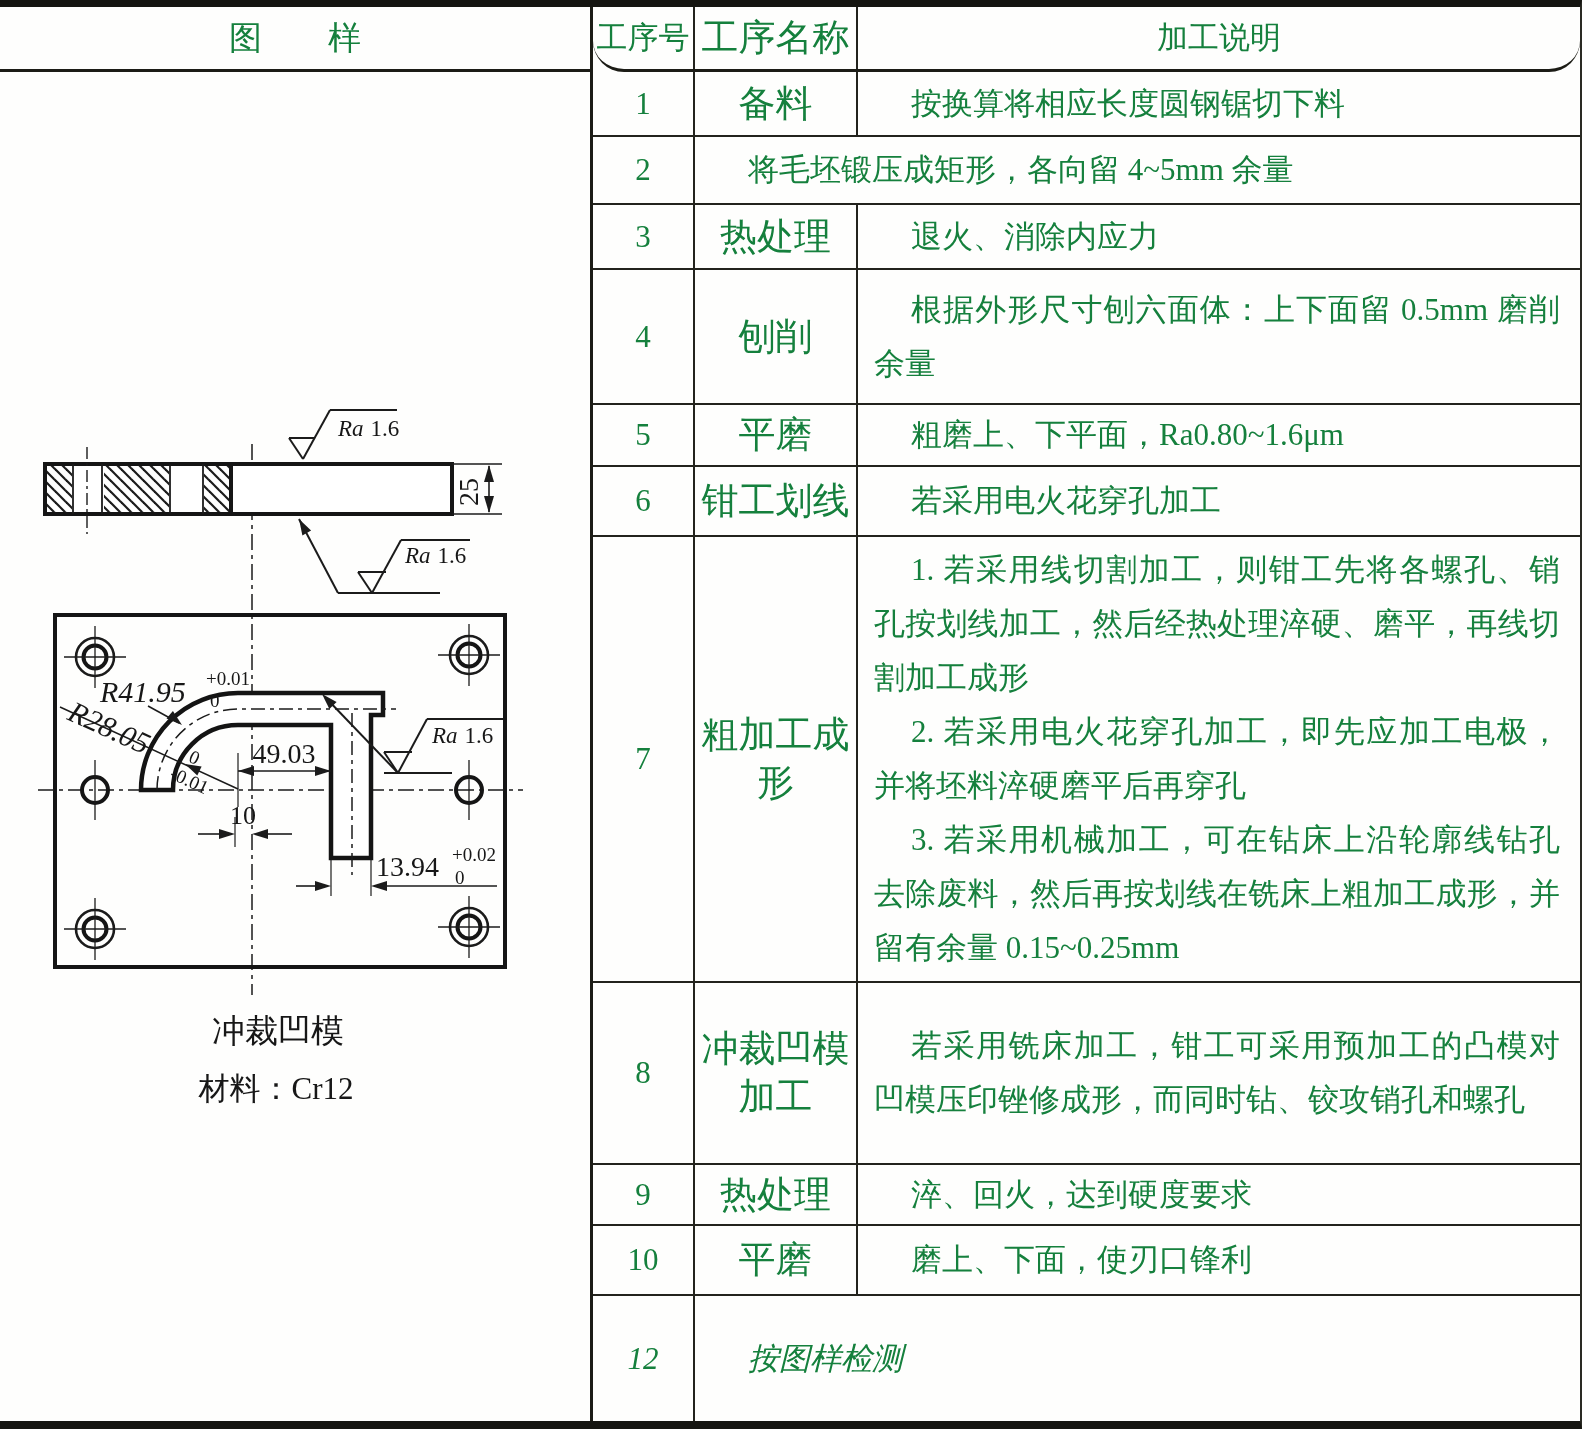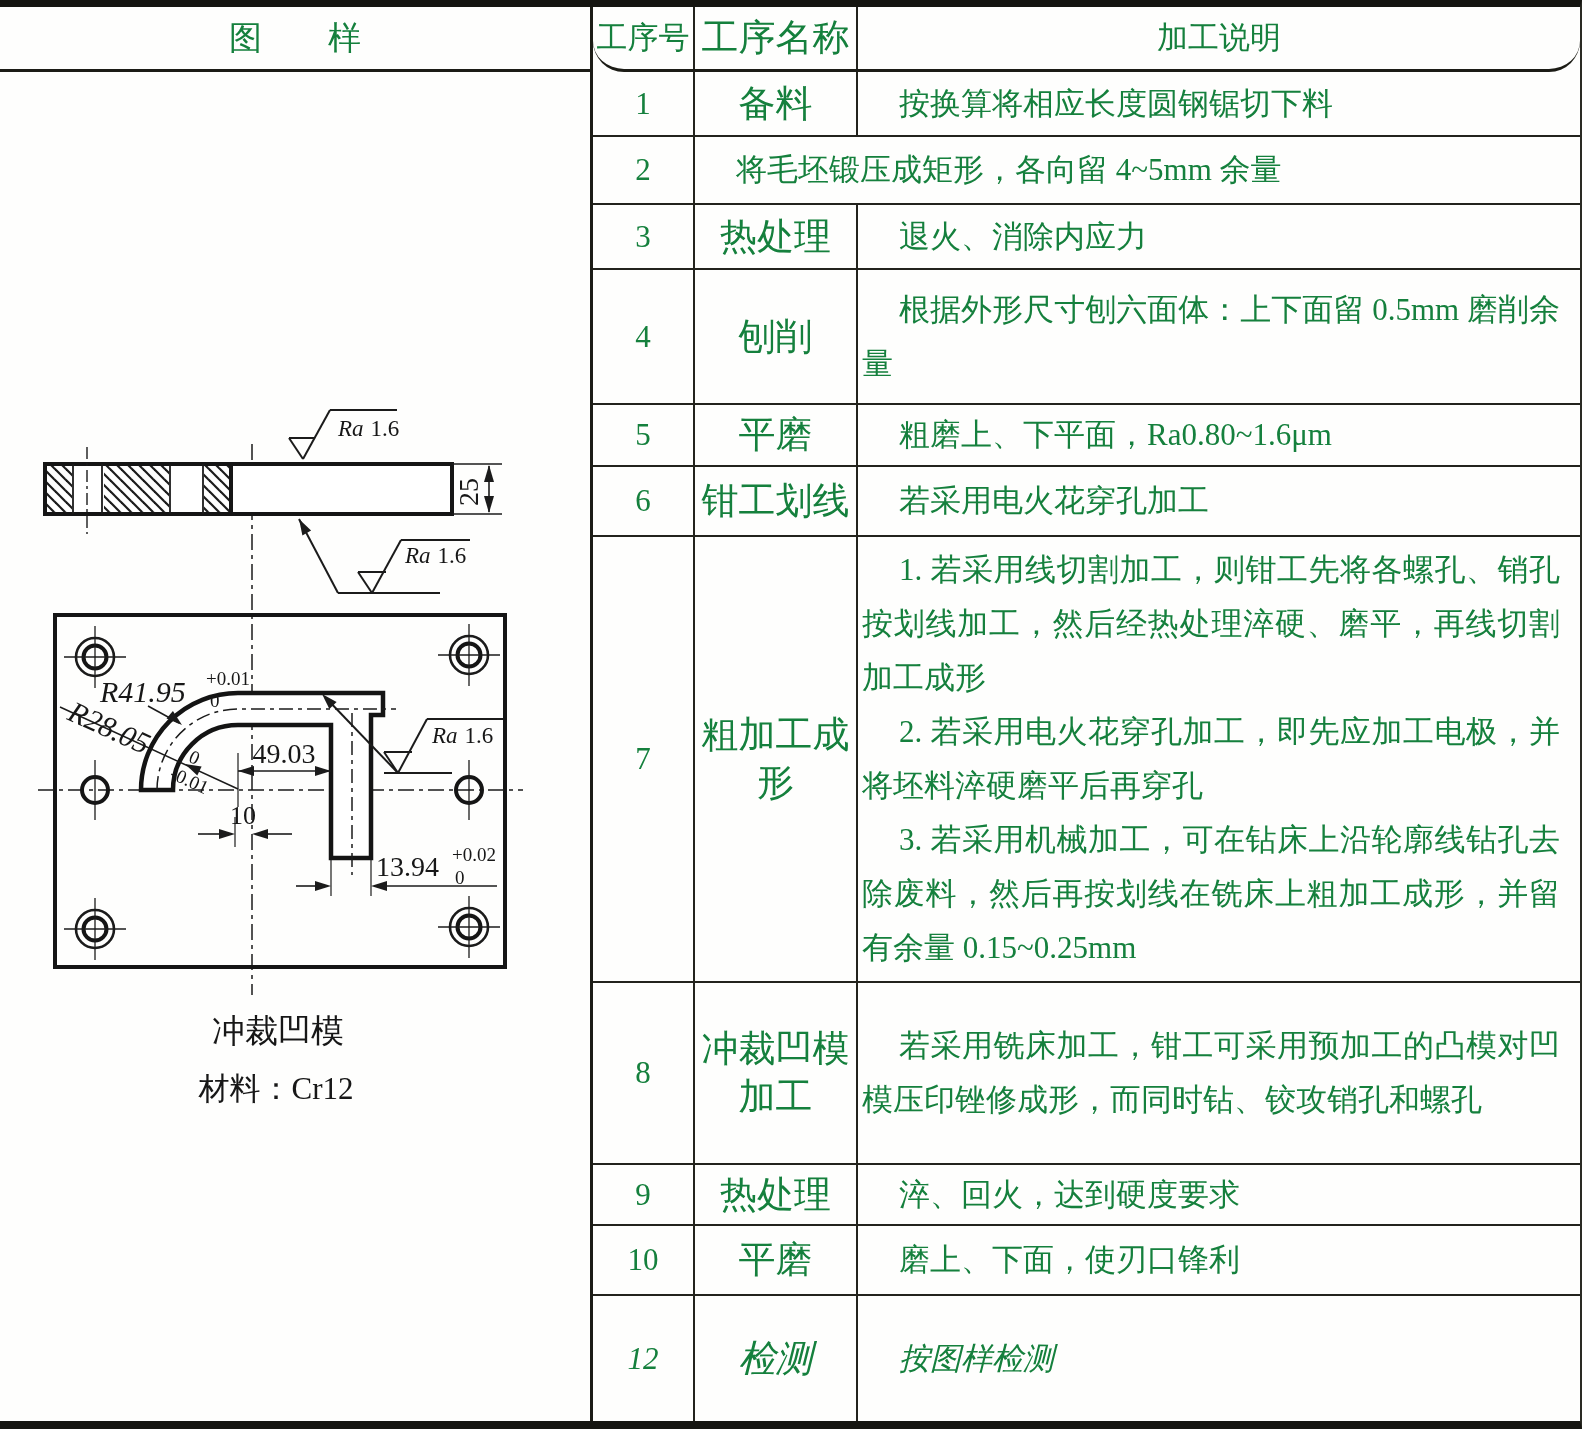--- a/index.html
+++ b/index.html
@@ -34,21 +34,21 @@
     width:102px; flex:none; box-sizing:border-box; border-right:2px solid #23231d;
     display:flex; align-items:center; justify-content:center; font-size:31px;
   }
   .c-name {
     width:163px; flex:none; box-sizing:border-box; border-right:2px solid #23231d;
     display:flex; align-items:center; justify-content:center; text-align:center;
     font-size:37px; white-space:pre-line; padding:0 4px; line-height:48px;
   }
   .c-desc {
     flex:1; min-width:0; display:flex; flex-direction:column; justify-content:center;
-    font-size:31px; padding:4px 20px 4px 4px; box-sizing:border-box;
+    font-size:31px; padding:4px 20px 4px 16px; box-sizing:border-box;
   }
   .c-desc p { margin:0; text-indent:37px; line-height:54px; text-align:justify; }
   .trow.head .c-desc { align-items:center; padding:0; }
   .trow.head .c-desc p { text-indent:0; text-align:center; }
 </style>
 </head>
 <body>
 
 <div class="page">
 
@@ -312,20 +312,19 @@
       <div class="c-no">10</div>
       <div class="c-name">平磨</div>
       <div class="c-desc">
           <p>磨上、下面，使刃口锋利</p>
         </div>
     </div>
 
 
     <div class="trow last">
       <div class="c-no">12</div>
-      <div class="c-name">检测</div>
       <div class="c-desc">
           <p>按图样检测</p>
         </div>
     </div>
 
   </div>
 </div>
 
 </body></html>

